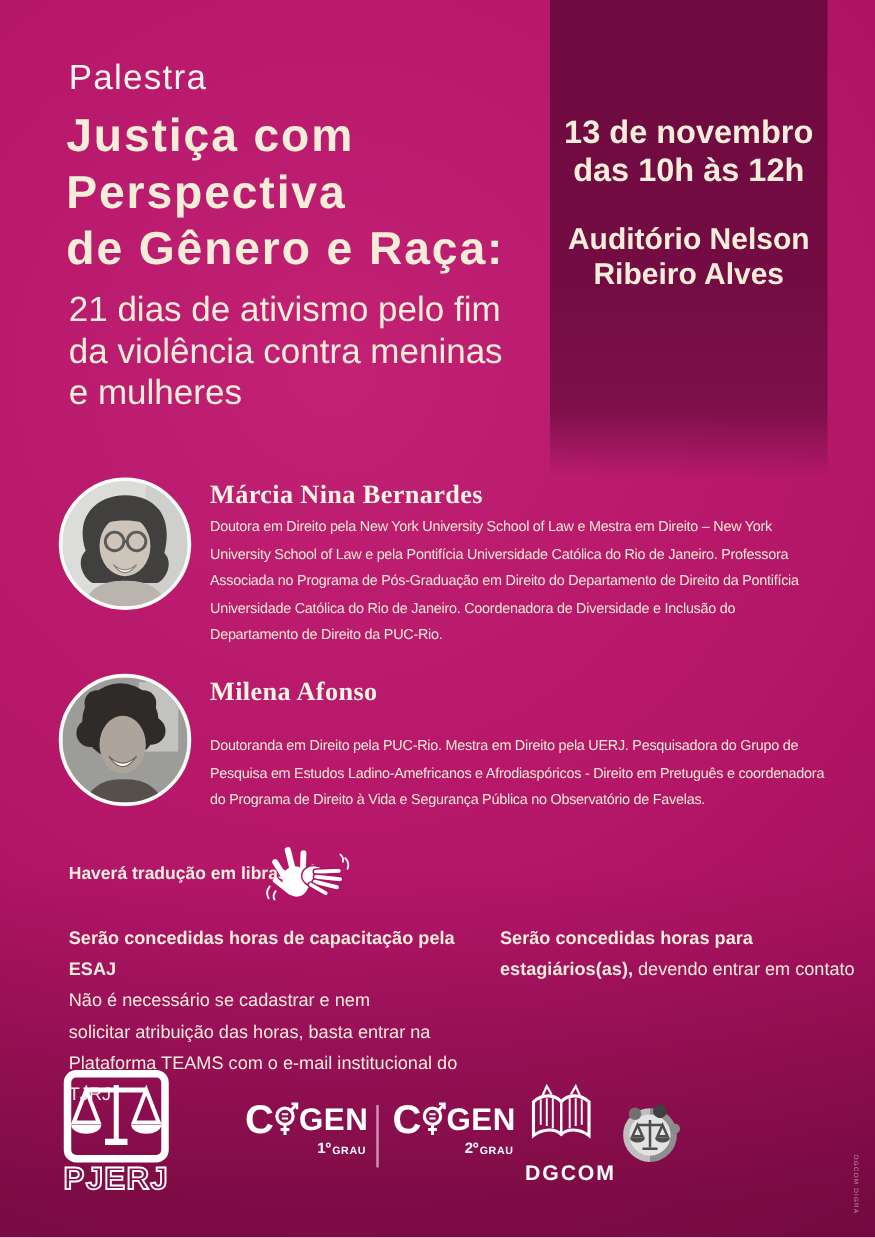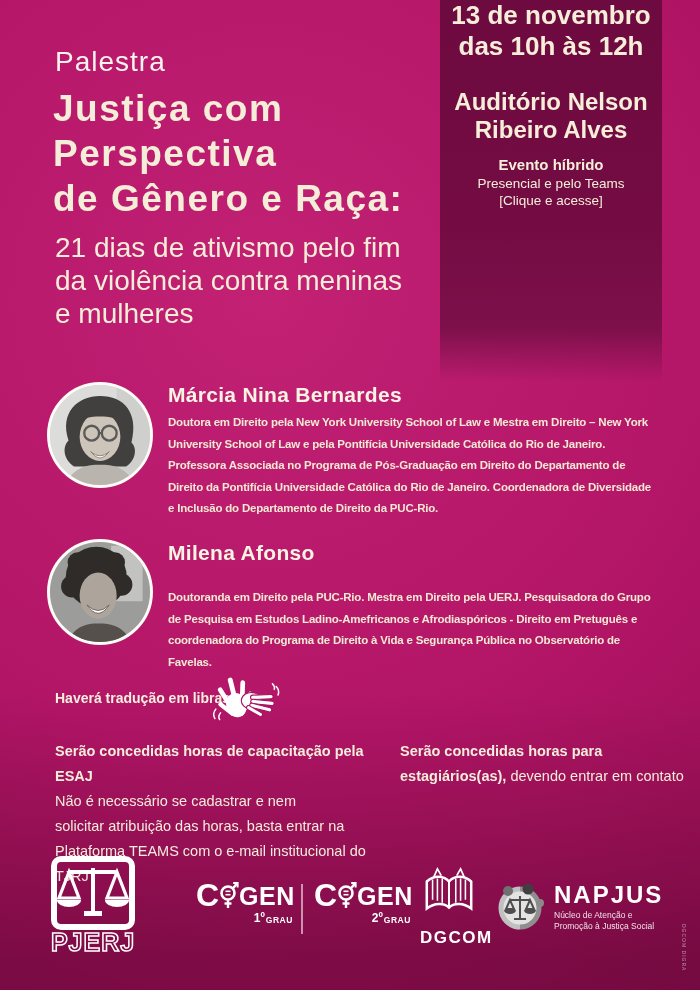--- a/index.html
+++ b/index.html
@@ -10,36 +10,36 @@
     background:linear-gradient(to bottom, rgba(43,0,22,0) 70%, rgba(43,0,22,0.30) 97%);}
   .poster>*{position:absolute;z-index:1;}
   .prelines{white-space:pre-line;}
 
   .kicker{left:55px;top:46px;font-size:28px;color:#f6f2ec;letter-spacing:1px;}
   .title{left:53px;top:86px;font-size:37px;font-weight:bold;line-height:45px;letter-spacing:1.5px;color:#f4edd8;}
   .subtitle{left:55px;top:231px;font-size:28px;line-height:33px;color:#f4edd8;}
 
   .panel{left:440px;top:0;width:222px;height:382px;
     background:linear-gradient(180deg,#6d0a3f 0%,#740c43 60%,#7d104b 86%,rgba(125,16,75,0) 100%);}
-  .panel-inner{text-align:center;color:#f6eed8;}
+  .panel-inner{padding-top:90px;text-align:center;color:#f6eed8;}
   .panel-date{font-size:26px;font-weight:bold;line-height:31px;}
   .panel-venue{margin-top:26px;font-size:24px;font-weight:bold;line-height:28px;}
   .panel-address{margin-top:16px;font-size:16px;font-weight:bold;line-height:21px;}
   .panel-hybrid{margin-top:12px;}
   .hybrid-title{font-size:15px;font-weight:bold;}
   .hybrid-lines{font-size:13.5px;line-height:17px;margin-top:2px;}
 
   .photo{width:100px;height:100px;border-radius:50%;border:3px solid #fcfbf6;overflow:hidden;background:#d6d6d4;}
   .photo svg{display:block;width:100%;height:100%;}
   .photo-1{left:47px;top:382px;}
   .photo-2{left:47px;top:539px;}
-  .speaker-name{font-size:21px;font-weight:bold;color:#f9f3e3;letter-spacing:0.3px;}
+  .speaker-name{font-size:21px;font-weight:bold;color:#f9f3e3;letter-spacing:0.3px;font-family:Liberation Serif, serif;}
   .name-1{left:168px;top:383px;}
   .name-2{left:168px;top:541px;}
-  .speaker-bio{width:492px;font-size:11.5px;font-weight:bold;line-height:21.5px;color:#f3e9d2;letter-spacing:-0.2px;}
+  .speaker-bio{width:492px;font-size:11.5px;font-weight:normal;line-height:21.5px;color:#f3e9d2;letter-spacing:-0.2px;}
   .bio-1{left:168px;top:412px;}
   .bio-2{left:168px;top:587px;}
 
   .libras-label{left:55px;top:690px;font-size:14px;font-weight:bold;color:#f6efdd;}
   .hands-icon{left:208px;top:662px;width:76px;height:66px;}
 
   .notes{font-size:14.5px;line-height:25px;color:#f4ecda;}
   .notes-left{left:55px;top:739px;width:345px;}
   .notes-right{left:400px;top:739px;width:290px;}
   .notes .bold{font-weight:bold;}
@@ -81,25 +81,20 @@
   <div class="subtitle prelines">21 dias de ativismo pelo fim
 da violência contra meninas
 e mulheres</div>
 
   <div class="panel">
     <div class="panel-inner">
       <div class="panel-date prelines">13 de novembro
 das 10h às 12h</div>
       <div class="panel-venue prelines">Auditório Nelson
 Ribeiro Alves</div>
-      <div class="panel-hybrid">
-        <div class="hybrid-title">Evento híbrido</div>
-        <div class="hybrid-lines prelines teams-link">Presencial e pelo Teams
-[Clique e acesse]</div>
-      </div>
     </div>
   </div>
 
   <div class="photo photo-1">
     <svg viewBox="0 0 108 108">
       <rect width="108" height="108" fill="#dcdcda"></rect>
       <rect x="72" width="36" height="108" fill="#cfcfcd"></rect>
       <path d="M20 60 C10 30 30 12 54 12 C80 12 96 30 88 62 C96 70 90 84 82 88 L26 88 C16 82 12 68 20 60 Z" fill="#41403e"></path>
       <ellipse cx="54" cy="56" rx="22" ry="26" fill="#cdc4ba"></ellipse>
       <path d="M30 40 C34 22 74 22 78 40 C70 32 38 32 30 40 Z" fill="#41403e"></path>
@@ -244,22 +239,17 @@
       <g stroke="#4e4e4e" stroke-width="2" fill="none">
         <line x1="25" y1="14" x2="25" y2="36"></line>
         <line x1="15" y1="18" x2="35" y2="18"></line>
         <path d="M15 18 L11 27 L19 27 Z"></path>
         <path d="M35 18 L31 27 L39 27 Z"></path>
         <path d="M10 28 a5 3 0 0 0 10 0" fill="#4e4e4e"></path>
         <path d="M30 28 a5 3 0 0 0 10 0" fill="#4e4e4e"></path>
         <line x1="19" y1="37" x2="31" y2="37"></line>
       </g>
     </svg>
-    <div>
-      <div class="napjus-label">NAPJUS</div>
-      <div class="napjus-tagline prelines">Núcleo de Atenção e
-Promoção à Justiça Social</div>
-    </div>
   </div>
 
   <div class="edge-credit">DGCOM DIGRA</div>
 
 </div>
 
 </body></html>

